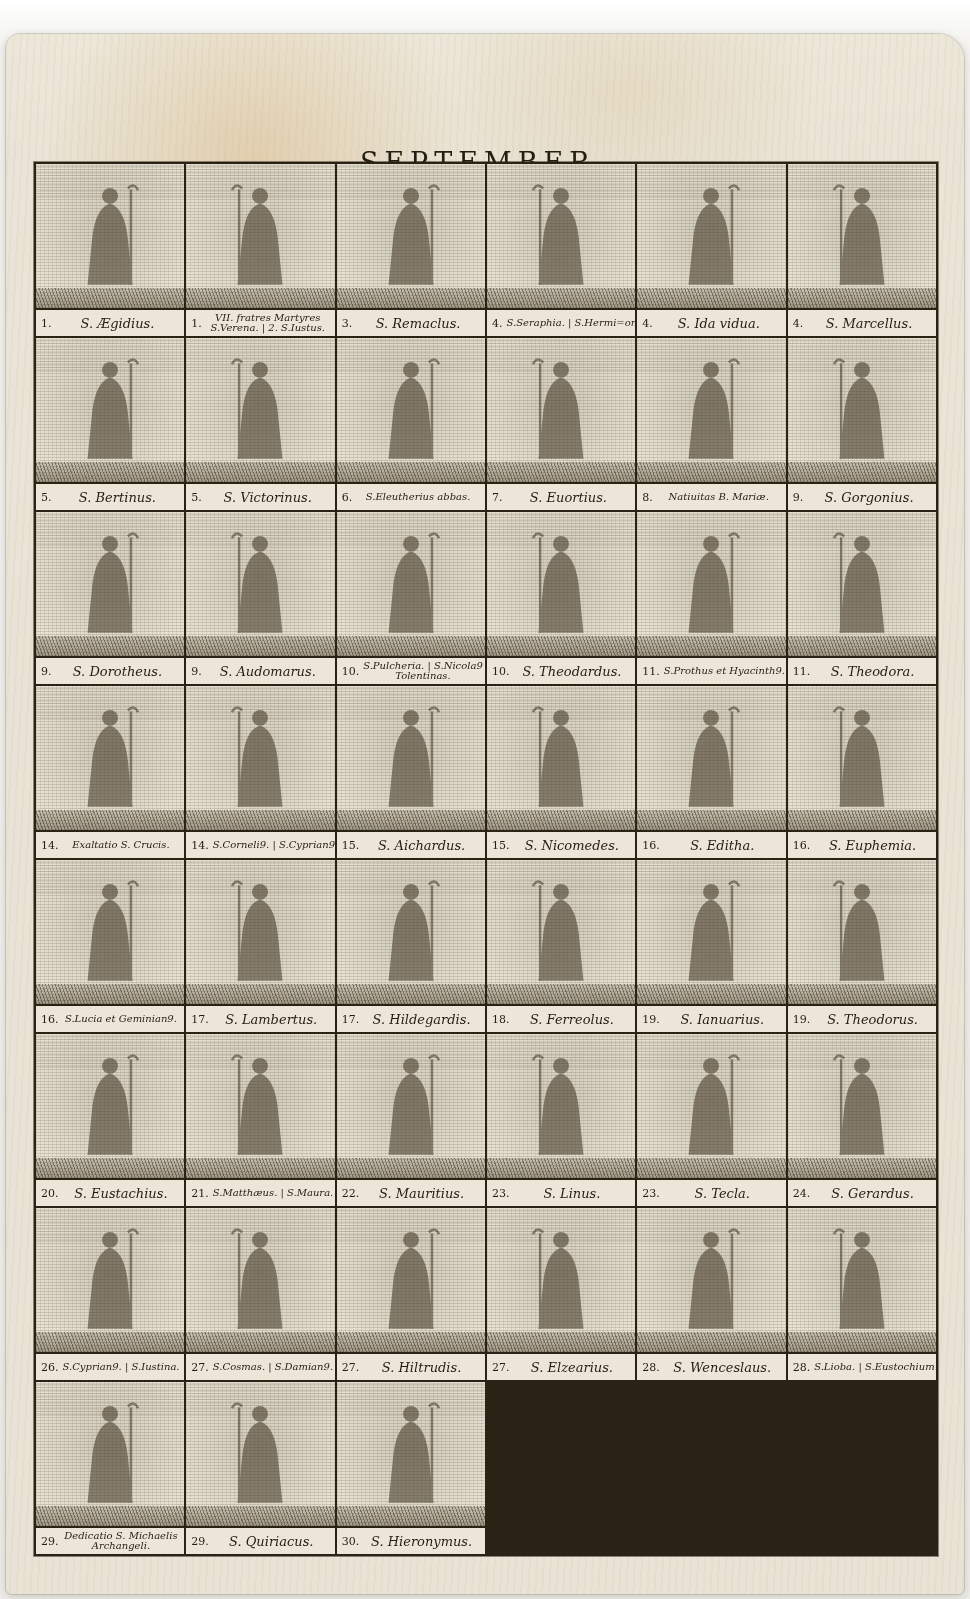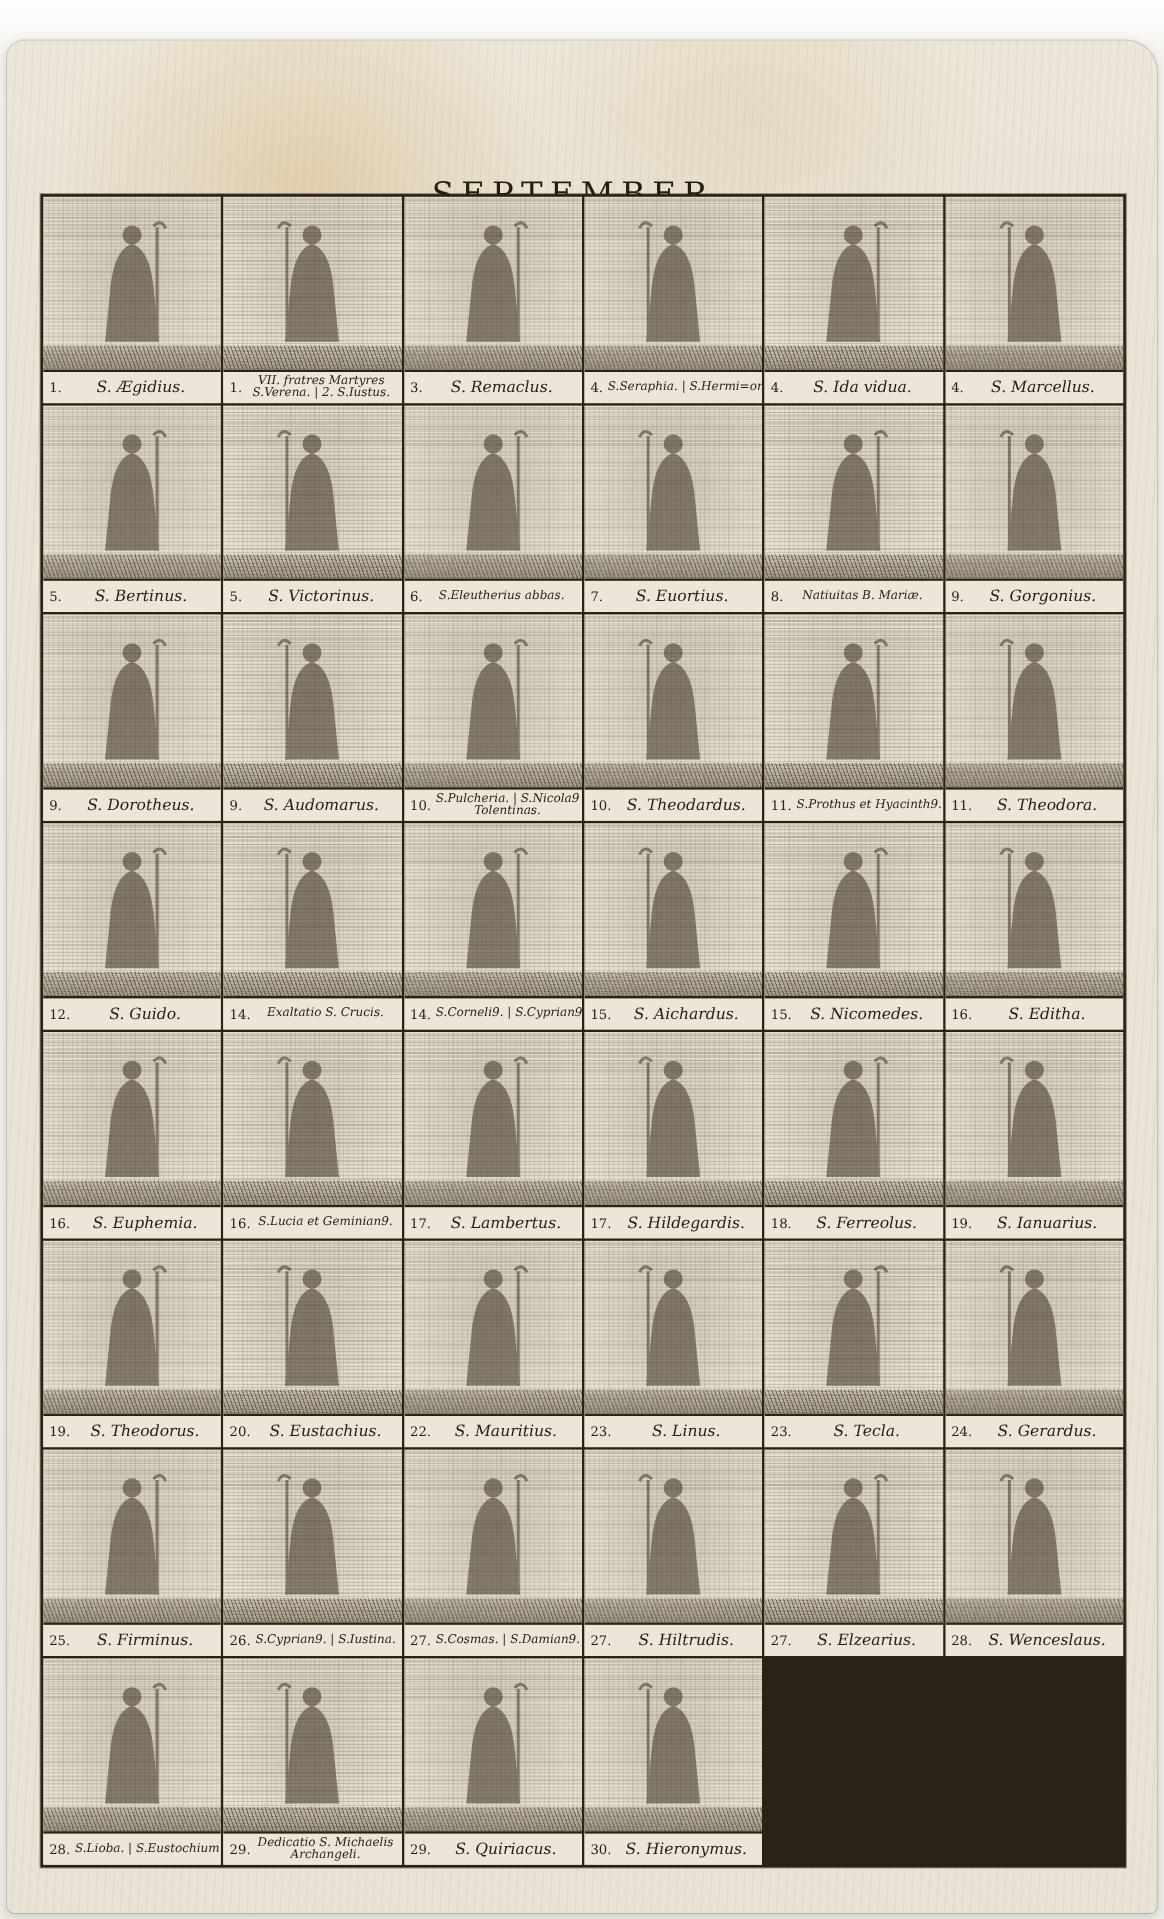--- a/index.html
+++ b/index.html
@@ -401,38 +401,20 @@
         <div class="engraving">
           <svg viewBox="0 0 100 120">
             <g fill="#3f3422">
               <circle cx="50" cy="17" r="8.5"></circle>
               <path d="M50 25 C38 29 33 44 31 62 L26 112 L74 112 L69 62 C67 44 62 29 50 25 Z"></path>
               <rect x="71" y="10" width="2.6" height="102"></rect>
               <path d="M69 9 q7 -7 11 2" stroke="#3f3422" stroke-width="2.6" fill="none"></path>
             </g>
           </svg>
         </div>
-        <div class="caption">
-          <span class="num">12.</span>
-          <span class="label">
-            <span class="line">S. Guido.</span>
-          </span>
-        </div>
-      </div>
-      <div class="cell">
-        <div class="engraving">
-          <svg viewBox="0 0 100 120">
-            <g fill="#3f3422">
-              <circle cx="50" cy="17" r="8.5"></circle>
-              <path d="M50 25 C38 29 33 44 31 62 L26 112 L74 112 L69 62 C67 44 62 29 50 25 Z"></path>
-              <rect x="71" y="10" width="2.6" height="102"></rect>
-              <path d="M69 9 q7 -7 11 2" stroke="#3f3422" stroke-width="2.6" fill="none"></path>
-            </g>
-          </svg>
-        </div>
         <div class="caption small">
           <span class="num">14.</span>
           <span class="label">
             <span class="line">Exaltatio S. Crucis.</span>
           </span>
         </div>
       </div>
       <div class="cell">
         <div class="engraving">
           <svg viewBox="0 0 100 120">
@@ -653,20 +635,38 @@
         <div class="engraving">
           <svg viewBox="0 0 100 120">
             <g fill="#3f3422">
               <circle cx="50" cy="17" r="8.5"></circle>
               <path d="M50 25 C38 29 33 44 31 62 L26 112 L74 112 L69 62 C67 44 62 29 50 25 Z"></path>
               <rect x="71" y="10" width="2.6" height="102"></rect>
               <path d="M69 9 q7 -7 11 2" stroke="#3f3422" stroke-width="2.6" fill="none"></path>
             </g>
           </svg>
         </div>
+        <div class="caption small">
+          <span class="num">21.</span>
+          <span class="label">
+            <span class="line">S.Matthæus. | S.Maura.</span>
+          </span>
+        </div>
+      </div>
+      <div class="cell">
+        <div class="engraving">
+          <svg viewBox="0 0 100 120">
+            <g fill="#3f3422">
+              <circle cx="50" cy="17" r="8.5"></circle>
+              <path d="M50 25 C38 29 33 44 31 62 L26 112 L74 112 L69 62 C67 44 62 29 50 25 Z"></path>
+              <rect x="71" y="10" width="2.6" height="102"></rect>
+              <path d="M69 9 q7 -7 11 2" stroke="#3f3422" stroke-width="2.6" fill="none"></path>
+            </g>
+          </svg>
+        </div>
         <div class="caption">
           <span class="num">22.</span>
           <span class="label">
             <span class="line">S. Mauritius.</span>
           </span>
         </div>
       </div>
       <div class="cell">
         <div class="engraving">
           <svg viewBox="0 0 100 120">
@@ -711,38 +711,20 @@
               <path d="M50 25 C38 29 33 44 31 62 L26 112 L74 112 L69 62 C67 44 62 29 50 25 Z"></path>
               <rect x="71" y="10" width="2.6" height="102"></rect>
               <path d="M69 9 q7 -7 11 2" stroke="#3f3422" stroke-width="2.6" fill="none"></path>
             </g>
           </svg>
         </div>
         <div class="caption">
           <span class="num">24.</span>
           <span class="label">
             <span class="line">S. Gerardus.</span>
-          </span>
-        </div>
-      </div>
-      <div class="cell">
-        <div class="engraving">
-          <svg viewBox="0 0 100 120">
-            <g fill="#3f3422">
-              <circle cx="50" cy="17" r="8.5"></circle>
-              <path d="M50 25 C38 29 33 44 31 62 L26 112 L74 112 L69 62 C67 44 62 29 50 25 Z"></path>
-              <rect x="71" y="10" width="2.6" height="102"></rect>
-              <path d="M69 9 q7 -7 11 2" stroke="#3f3422" stroke-width="2.6" fill="none"></path>
-            </g>
-          </svg>
-        </div>
-        <div class="caption">
-          <span class="num">25.</span>
-          <span class="label">
-            <span class="line">S. Firminus.</span>
           </span>
         </div>
       </div>
       <div class="cell">
         <div class="engraving">
           <svg viewBox="0 0 100 120">
             <g fill="#3f3422">
               <circle cx="50" cy="17" r="8.5"></circle>
               <path d="M50 25 C38 29 33 44 31 62 L26 112 L74 112 L69 62 C67 44 62 29 50 25 Z"></path>
               <rect x="71" y="10" width="2.6" height="102"></rect>

